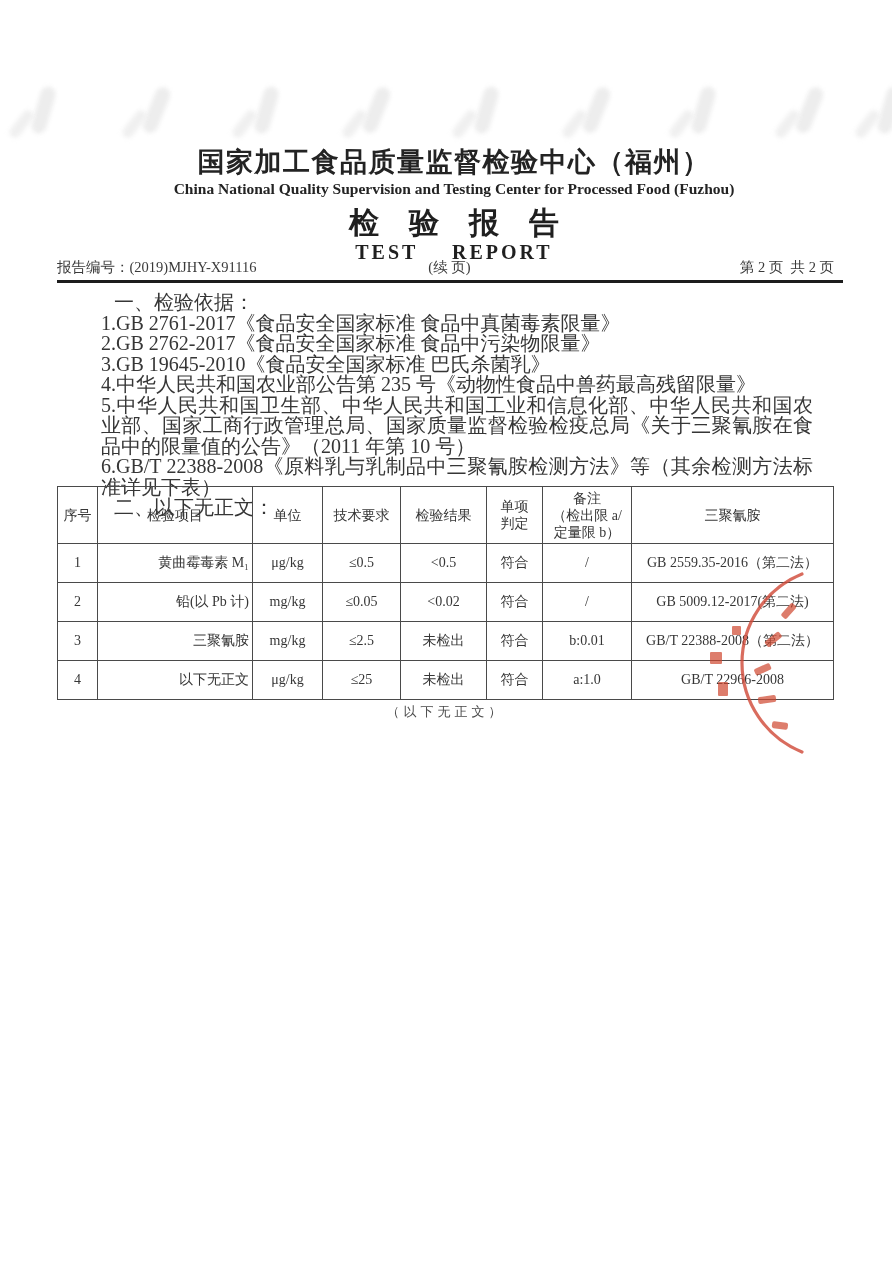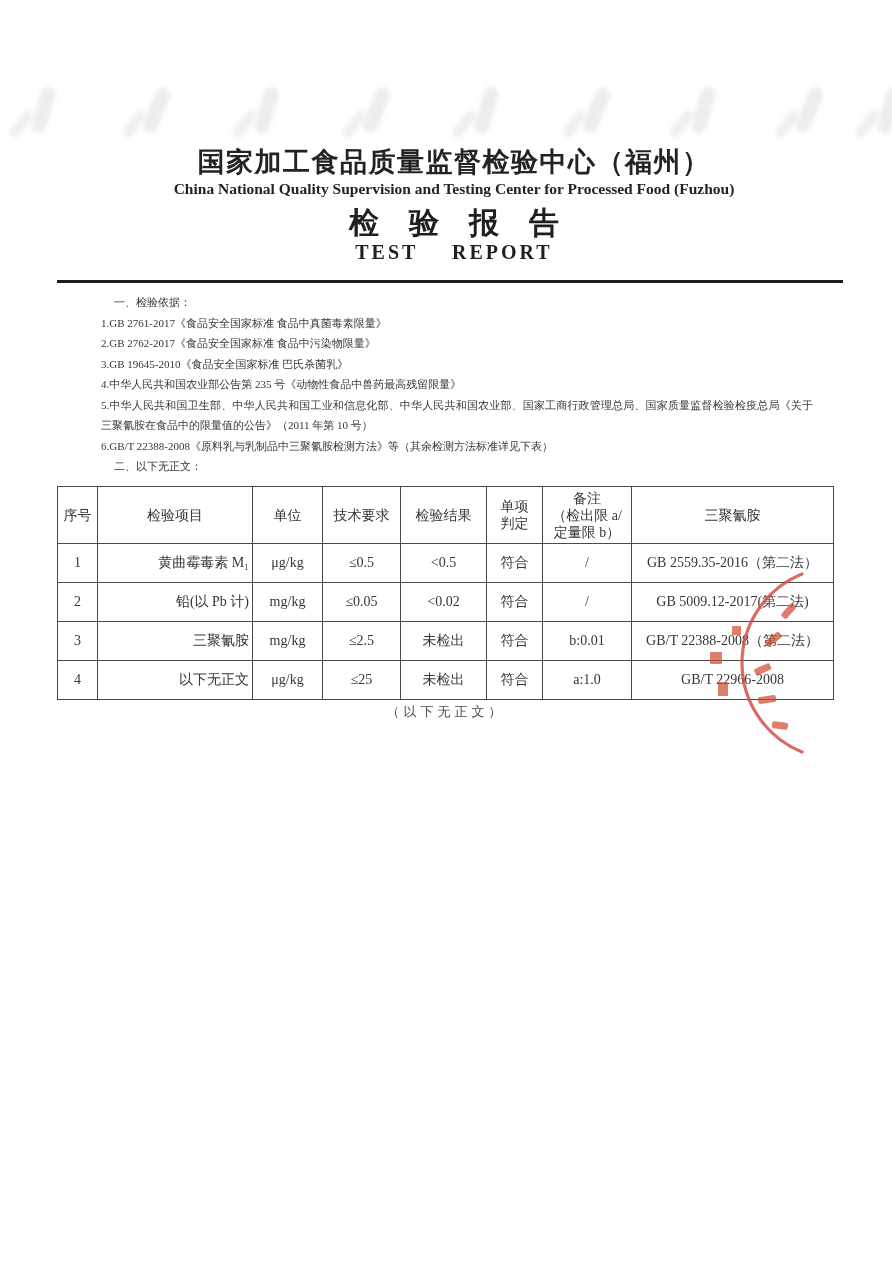--- a/index.html
+++ b/index.html
@@ -22,21 +22,21 @@
   .rtitle-cn{top:203px;font-size:30px;font-weight:bold;color:#1f1f1f;}
   .rtitle-en{top:241px;font-size:20px;font-weight:bold;letter-spacing:3px;word-spacing:26px;color:#1f1f1f;}
 
   .meta{position:absolute;top:258px;left:57px;right:50px;height:20px;font-size:14.5px;color:#3a3a3a;}
   .meta .m-left{position:absolute;left:0;top:0;white-space:pre;}
   .meta .m-center{position:absolute;left:50%;transform:translateX(-50%);top:0;white-space:pre;}
   .meta .m-right{position:absolute;right:8px;top:0;white-space:pre;}
 
   .rule{position:absolute;left:57px;top:280px;width:786px;height:3px;background:#1d1d1d;}
 
-  .body-text{position:absolute;left:101px;top:292px;width:712px;font-size:11px;line-height:20.5px;color:#363636;}
+  .body-text{position:absolute;left:101px;top:292px;width:712px;font-size:20px;line-height:20.5px;color:#363636;}
   .body-text .sec-head{padding-left:13px;}
   .body-text .item{text-align:justify;}
 
   .results-table{position:absolute;left:57px;top:486px;width:776px;border-collapse:collapse;
     table-layout:fixed;font-size:14px;color:#363636;}
   .results-table th,.results-table td{border:1px solid #4a4a4a;padding:0 3px;
     text-align:center;vertical-align:middle;font-weight:normal;overflow:hidden;}
   .results-table thead th{height:56px;white-space:pre-line;line-height:17px;}
   .results-table tbody td{height:38px;}
   .results-table .col-item{text-align:right;padding-left:10px;}
@@ -59,20 +59,25 @@
   <div class="wm" style="left:565px;top:80px"></div>
   <div class="wm" style="left:672px;top:80px"></div>
   <div class="wm" style="left:778px;top:80px"></div>
   <div class="wm" style="left:858px;top:80px"></div>
 
   <div class="hdr title-cn">国家加工食品质量监督检验中心（福州）</div>
   <div class="hdr title-en">China National Quality Supervision and Testing Center for Processed Food (Fuzhou)</div>
   <div class="hdr rtitle-en">TEST REPORT</div>
   <div class="hdr rtitle-cn">检　验　报　告</div>
 
+  <div class="meta">
+    <span class="m-left"><span>报告编号：</span><span>(2019)MJHY-X91116</span></span>
+    <span class="m-center">(续 页)</span>
+    <span class="m-right">第 2 页  共 2 页</span>
+  </div>
 
   <div class="rule"></div>
 
   <div class="body-text">
     <div class="sec-head">一、检验依据：</div>
     <div class="item">1.GB 2761-2017《食品安全国家标准 食品中真菌毒素限量》</div>
     <div class="item">2.GB 2762-2017《食品安全国家标准 食品中污染物限量》</div>
     <div class="item">3.GB 19645-2010《食品安全国家标准 巴氏杀菌乳》</div>
     <div class="item">4.中华人民共和国农业部公告第 235 号《动物性食品中兽药最高残留限量》</div>
     <div class="item">5.中华人民共和国卫生部、中华人民共和国工业和信息化部、中华人民共和国农业部、国家工商行政管理总局、国家质量监督检验检疫总局《关于三聚氰胺在食品中的限量值的公告》（2011 年第 10 号）</div>

